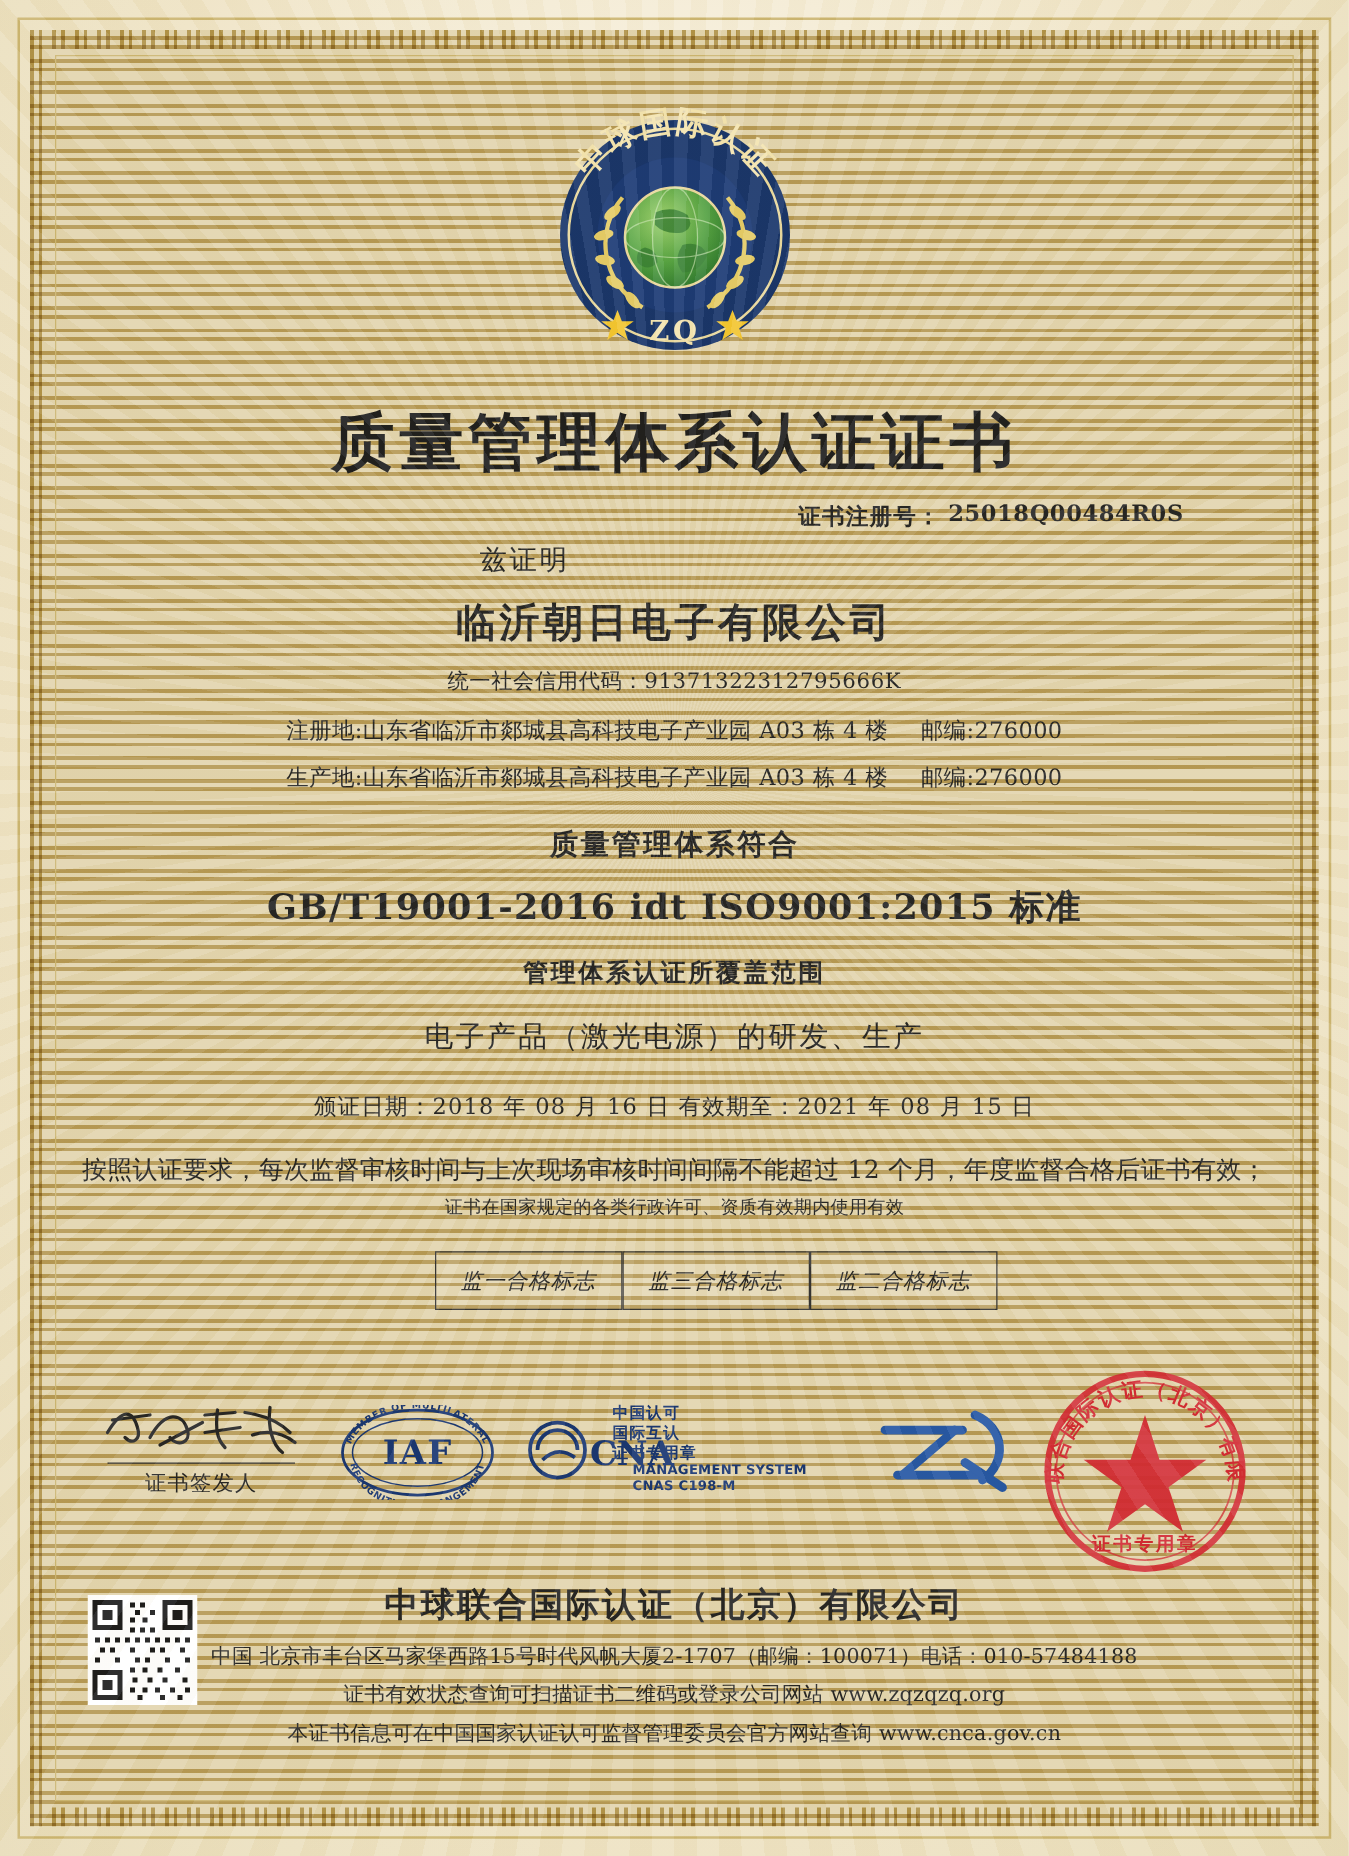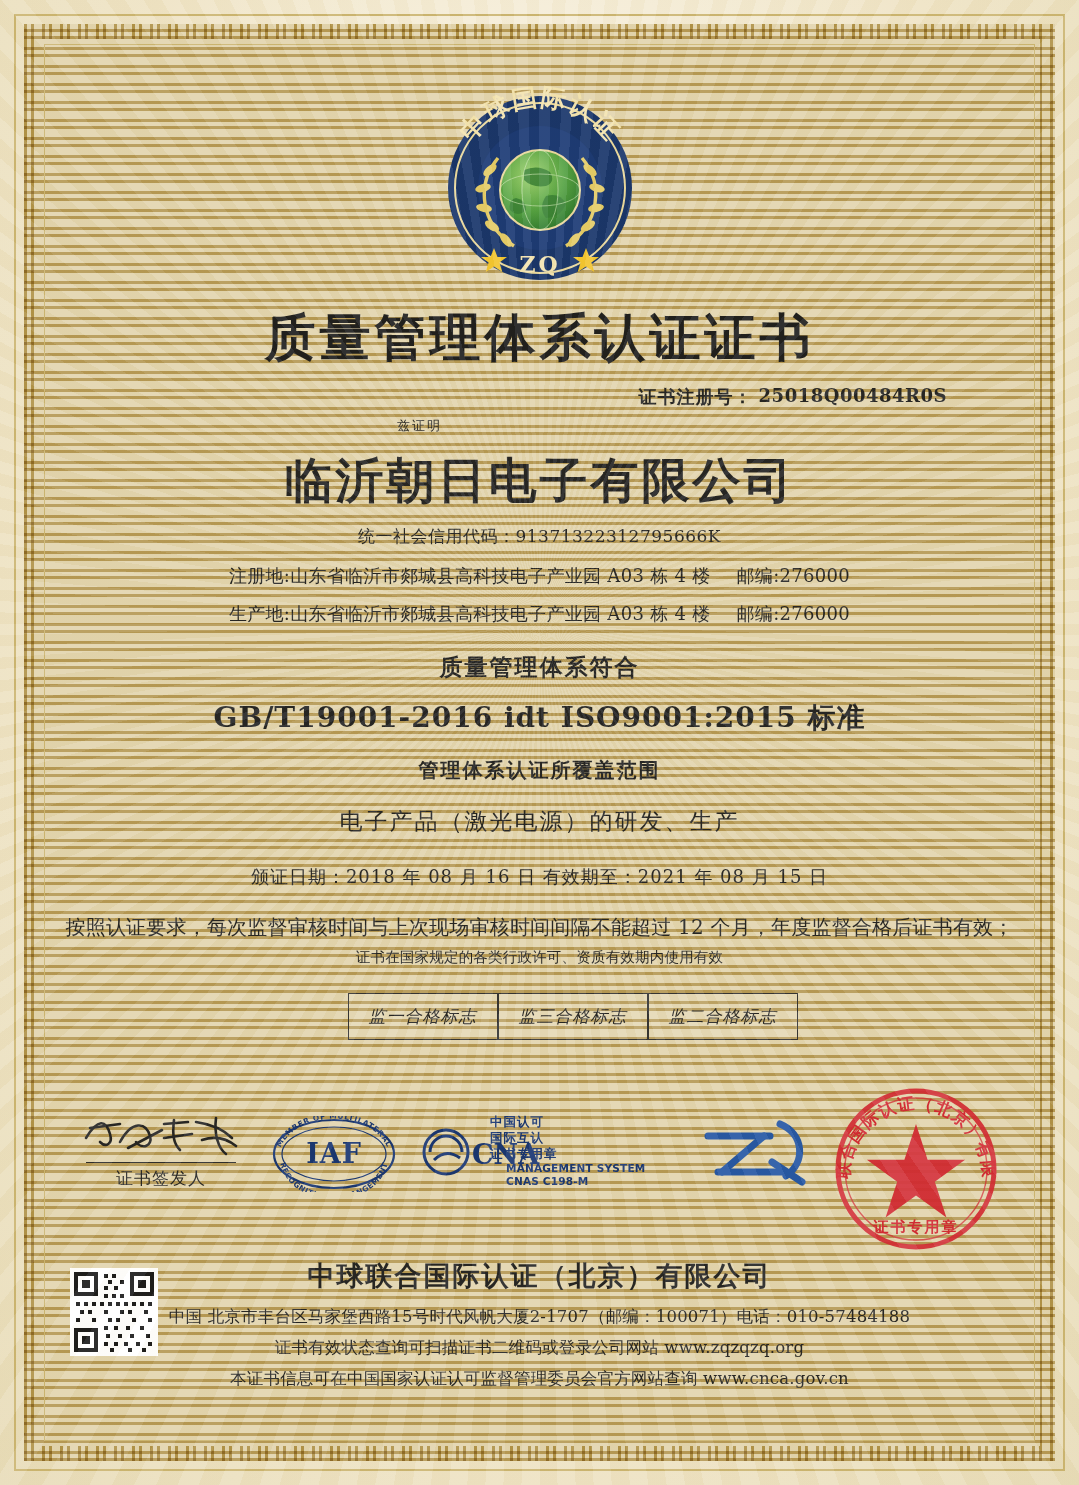--- a/index.html
+++ b/index.html
@@ -56,48 +56,48 @@
   .emblem{margin-top:10px;width:224px;height:224px;position:relative;}
   .emblem svg{display:block;}
 
   
   .cert-title{
     font-family:"DejaVu Serif","Liberation Serif",serif;
     font-weight:700;
     font-size:51px;
     letter-spacing:4px;
     color:#141414;
-    margin-top:14px;
+    margin-top:30px;
     text-align:right;
   }
   .reg-row{
     width:100%;
     display:flex;justify-content:flex-end;
     padding-right:72px;
     box-sizing:border-box;
     margin-top:12px;
     font-size:18px;
     font-family:"DejaVu Serif","Liberation Serif",serif;
   }
   .reg-row .lbl{font-weight:700;letter-spacing:1px;}
   .reg-row .val{font-weight:700;margin-left:6px;letter-spacing:.5px;}
 
   .hereby{
     margin-top:8px;
-    font-size:13px;
+    font-size:22px;
     font-family:Liberation Serif, serif;
     align-self:center;
     margin-right:240px;
     letter-spacing:2px;
   }
   .company{
     margin-top:14px;
     font-family:"DejaVu Serif","Liberation Serif",serif;
     font-weight:700;
-    font-size:48px;
+    font-size:32px;
     letter-spacing:3px;
     text-align:center;
   }
   .credit{
     margin-top:12px;
     font-size:17px;
     font-family:"DejaVu Serif","Liberation Serif",serif;
     letter-spacing:.5px;
   }
   .addr{

